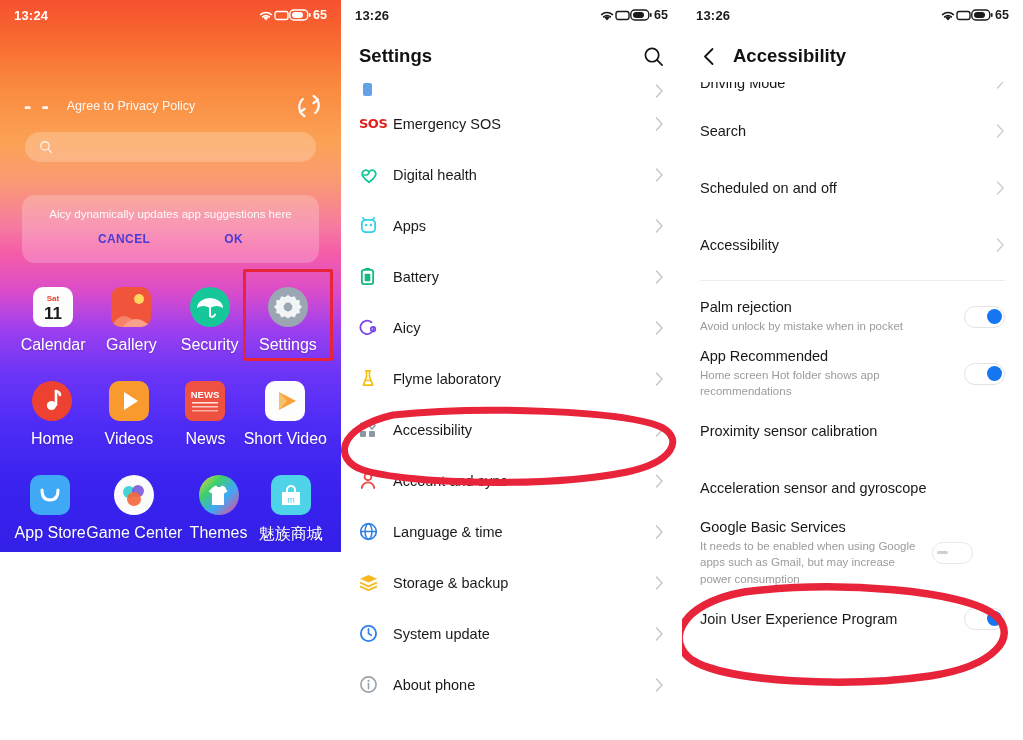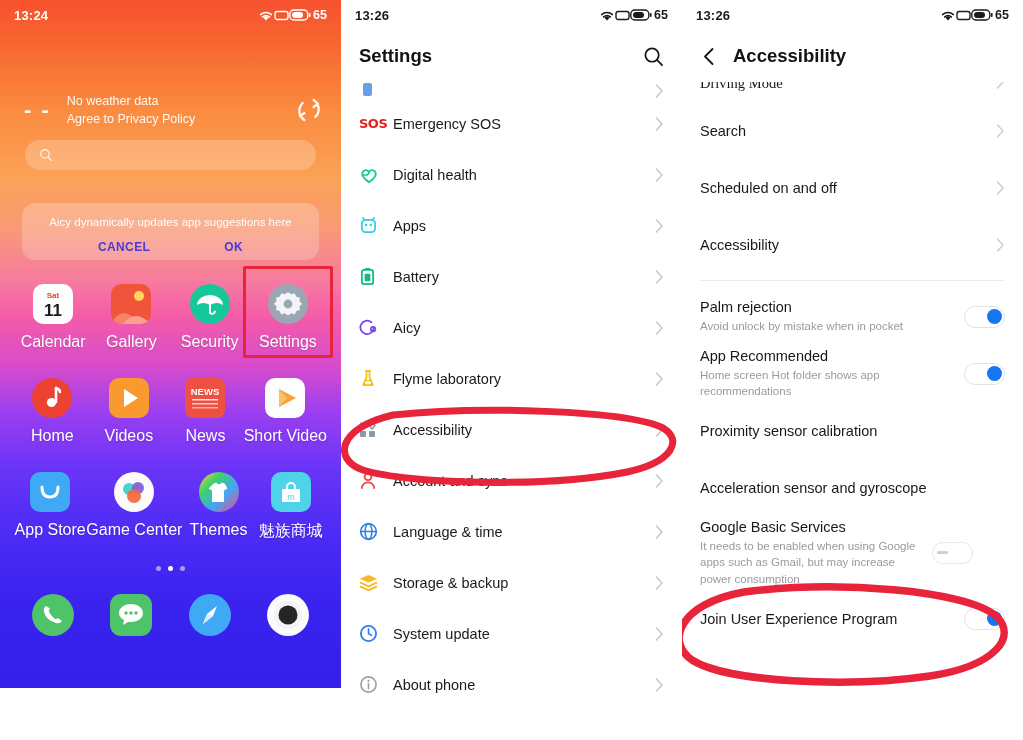--- a/index.html
+++ b/index.html
@@ -5,21 +5,21 @@
   * { box-sizing: border-box; margin: 0; padding: 0; }
   html, body {
     width: 1023px; height: 740px;
     background: #ffffff;
     font-family: "Liberation Sans", sans-serif;
     overflow: hidden;
   }
   .screen { position: relative; width: 1023px; height: 740px; display: flex; }
 
   
-  .panel { position: relative; height: 688px; overflow: hidden; flex: 0 0 341px; }
+  .panel { position: relative; height: 552px; overflow: hidden; flex: 0 0 341px; }
   .panel-3 { flex: 0 0 341px; }
 
   
   .statusbar {
     position: relative; height: 30px;
     display: flex; align-items: center; justify-content: space-between;
     padding: 0 14px 0 14px;
   }
   .status-time { font-size: 13px; font-weight: bold; letter-spacing: .2px; }
   .status-right { display: flex; align-items: center; }
@@ -47,21 +47,21 @@
   .searchbar {
     margin: 12px 25px 0 25px; height: 30px; border-radius: 15px;
     background: rgba(255,255,255,.22);
     display: flex; align-items: center; padding-left: 14px;
   }
   .search-ico { width: 14px; height: 14px; opacity: .85; }
 
   .aicy-card {
     margin: 33px 22px 0 22px; border-radius: 13px;
     background: rgba(255,255,255,.22);
-    padding: 13px 6px 6px 6px; text-align: center;
+    padding: 13px 6px 17px 6px; text-align: center;
   }
   .aicy-text { font-size: 11.5px; opacity: .97; }
   .aicy-btns { display: flex; justify-content: center; gap: 74px; margin-top: 12px; }
   .aicy-btn { font-size: 12px; font-weight: bold; color: #4b3bd6; letter-spacing: .4px; }
 
   .app-grid { margin: 22px 14px 8px 14px; }
   .app-row { display: flex; }
   .app-cell { flex: 1 1 0; display: flex; flex-direction: column; align-items: center; position: relative; }
   .app-icon-wrap { width: 44px; height: 44px; position: relative; }
   .app-label { font-size: 16px; margin-top: 7px; color: #fff; text-shadow: 0 1px 2px rgba(0,0,0,.18); white-space: nowrap; }
@@ -106,21 +106,21 @@
 
   
   .arow {
     padding: 0 18px; position: relative;
     display: flex; align-items: center; min-height: 57px;
   }
   .arow-txt { flex: 1; padding-right: 12px; }
   .arow-title { font-size: 14.5px; color: #181818; }
   .arow-sub { font-size: 11.5px; color: #9b9b9b; line-height: 1.42; margin-top: 3px; }
   .arow-cut { min-height: 20px; height: 20px; overflow: hidden; align-items: flex-start; }
-  .arow-cut .arow-title { position: relative; top: -7px; font-family: Liberation Serif, serif; }
+  .arow-cut .arow-title { position: relative; top: -7px; }
   .arow-cut .chev { position: relative; top: -7px; }
   .divider { height: 1px; background: #ececec; margin: 7px 18px 7px 18px; }
 
   .toggle { width: 41px; height: 22px; border-radius: 11px; position: relative; flex: 0 0 auto; }
   .toggle.on { background: #ffffff; border: 1.5px solid #e3e3e3; }
   .toggle.on::after {
     content: ""; position: absolute; right: 2px; top: 2px;
     width: 15px; height: 15px; border-radius: 50%; background: #1675f0;
   }
   .toggle.off { background: #ffffff; border: 1.5px solid #e8e8e8; }
@@ -156,21 +156,20 @@
           <rect x="3" y="3" width="11" height="6" rx="3" fill="#fff"></rect>
           <rect x="20" y="4" width="1.6" height="4" rx="0.8" fill="#fff"></rect>
         </svg>
         <span class="status-batt-num">65</span>
       </span>
     </div>
 
     <div class="weather-row">
       <span class="weather-temp">- -</span>
       <span class="weather-texts">
-        <div class="weather-l1">No weather data</div>
         <div class="weather-l2">Agree to Privacy Policy</div>
       </span>
       <svg class="refresh-ico" viewBox="0 0 24 24">
         <path d="M19 6.5 a9 9 0 0 1 -1.6 11.5" stroke="#fff" stroke-width="2" fill="none" stroke-linecap="round"></path>
         <path d="M5 17.5 a9 9 0 0 1 1.6 -11.5" stroke="#fff" stroke-width="2" fill="none" stroke-linecap="round"></path>
         <path d="M16 3.4 L19.6 6.8 L15.9 9.4" stroke="#fff" stroke-width="2" fill="none" stroke-linecap="round" stroke-linejoin="round"></path>
         <path d="M8 20.6 L4.4 17.2 L8.1 14.6" stroke="#fff" stroke-width="2" fill="none" stroke-linecap="round" stroke-linejoin="round"></path>
       </svg>
     </div>
 

